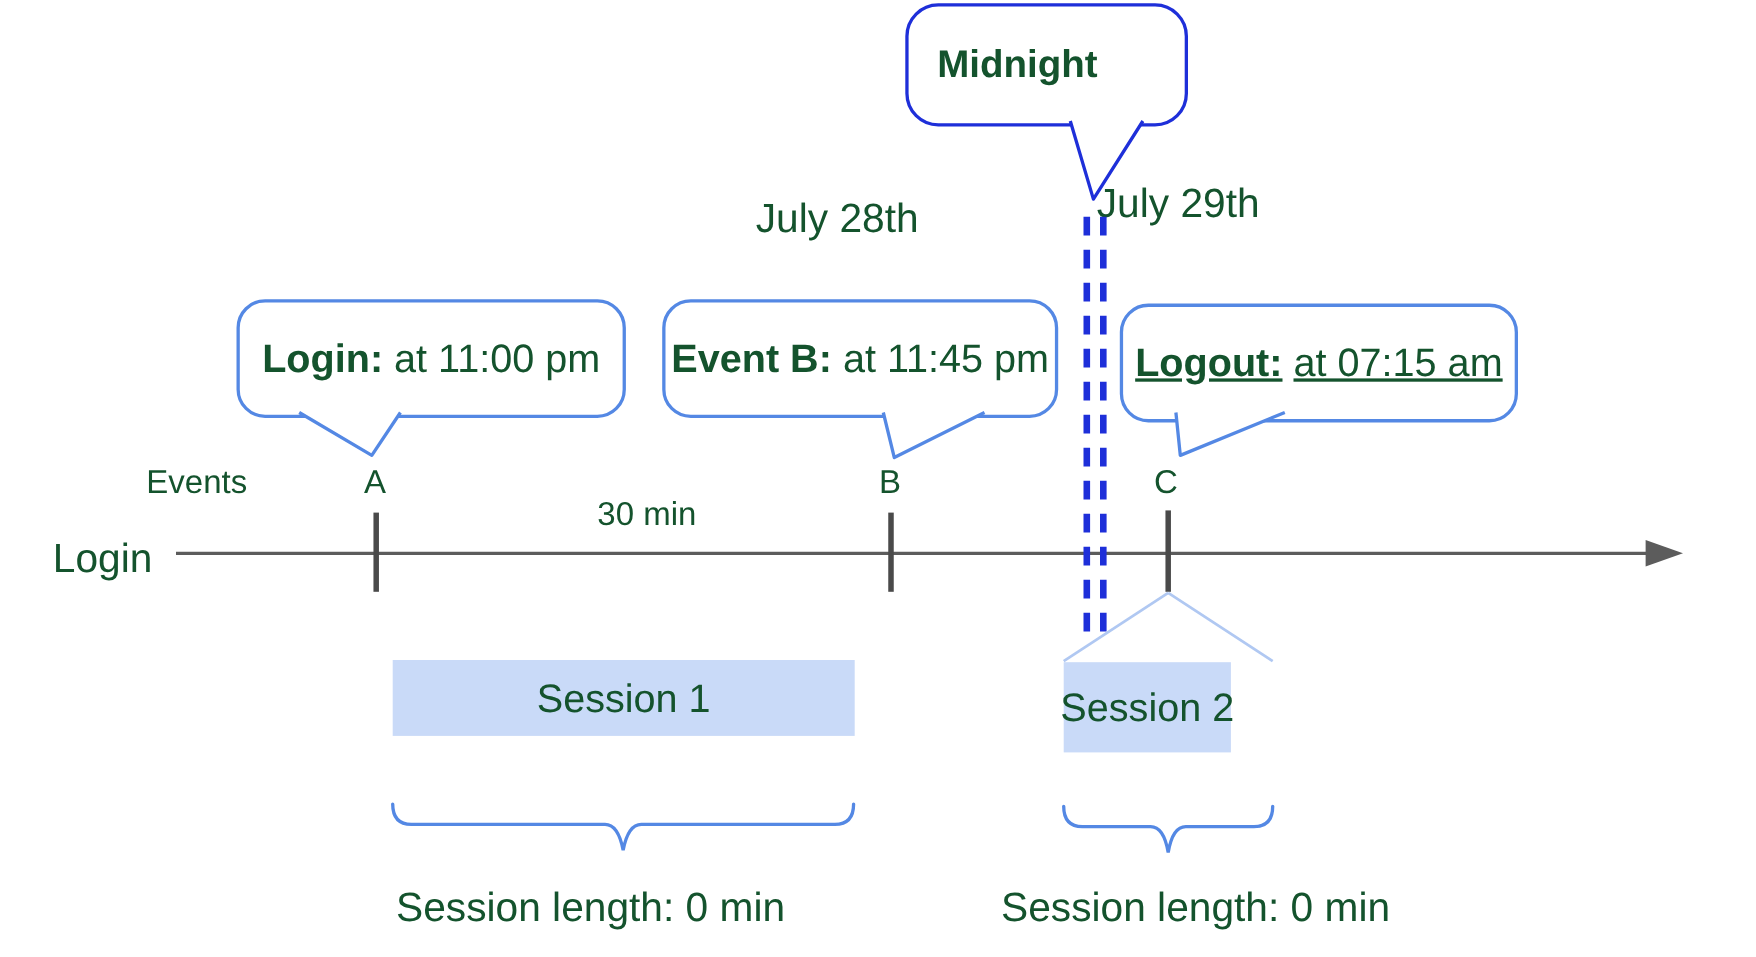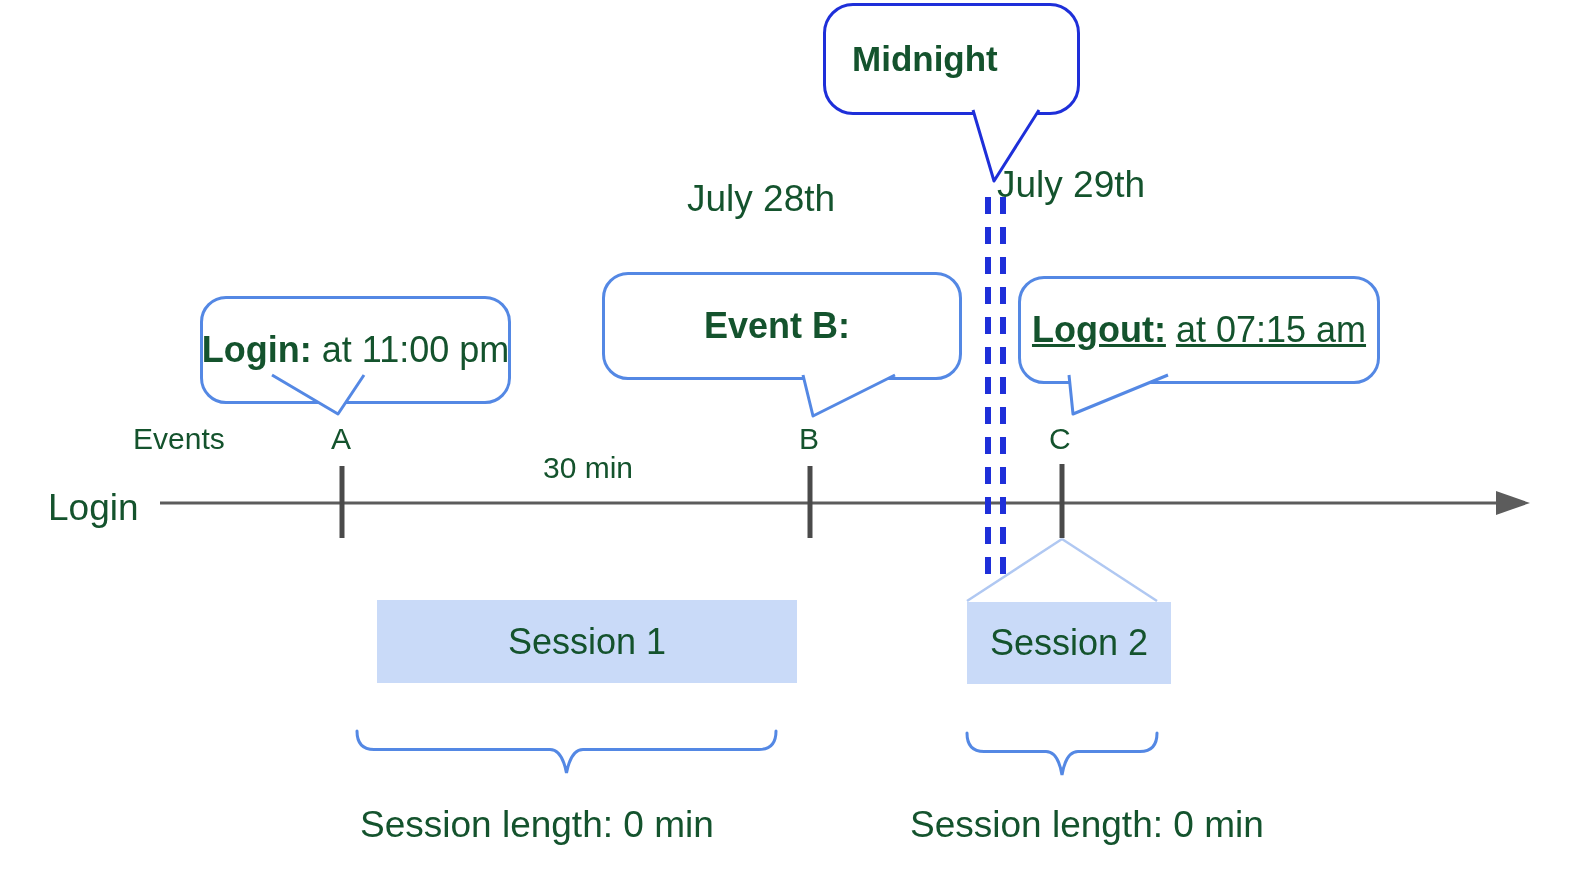--- a/index.html
+++ b/index.html
@@ -35,43 +35,44 @@
 
 <div class="canvas">
 
   <div class="midnight">
     <span>Midnight</span>
   </div>
 
   <div class="abs t37" style="left:687px;top:180px;">July 28th</div>
   <div class="abs t37" style="left:997px;top:166px;">July 29th</div>
 
-  <div class="callout" style="left:200px;top:272px;width:311px;margin-top:24px;">
+  <div class="callout" style="left:215px;top:272px;width:354px;">
     <span class="b">Login:</span>
     <span>at 11:00 pm</span>
   </div>
   <div class="callout" style="left:602px;top:272px;width:360px;">
     <span class="b">Event B:</span>
+    <span>at 11:45 pm</span>
   </div>
   <div class="callout" style="left:1018px;top:276px;width:362px;text-decoration:underline;">
     <span class="b">Logout:</span>
     <span>at 07:15 am</span>
   </div>
 
   <div class="abs t30" style="left:133px;top:423px;">Events</div>
   <div class="abs t30" style="left:331px;top:423px;">A</div>
   <div class="abs t30" style="left:799px;top:423px;">B</div>
   <div class="abs t30" style="left:1049px;top:423px;">C</div>
   <div class="abs t30" style="left:543px;top:452px;">30 min</div>
   <div class="abs t37" style="left:48px;top:489px;">Login</div>
 
-  <div class="session" style="left:357px;top:600px;width:420px;height:83px;margin-left:20px;">
+  <div class="session" style="left:357px;top:600px;width:420px;height:69px;">
     <span>Session 1</span>
   </div>
-  <div class="session" style="left:967px;top:602px;width:204px;height:82px;">
+  <div class="session" style="left:967px;top:602px;width:152px;height:82px;">
     <span>Session 2</span>
   </div>
 
   <div class="abs t37" style="left:360px;top:806px;">Session length: 0 min</div>
   <div class="abs t37" style="left:910px;top:806px;">Session length: 0 min</div>
 
   <svg class="overlay" width="1596" height="870" viewBox="0 0 1596 870">
 
     <line x1="160" y1="503" x2="1500" y2="503" stroke="#5c5c5c" stroke-width="3"></line>
     <polygon points="1530,503 1496,491 1496,515" fill="#5c5c5c"></polygon>

